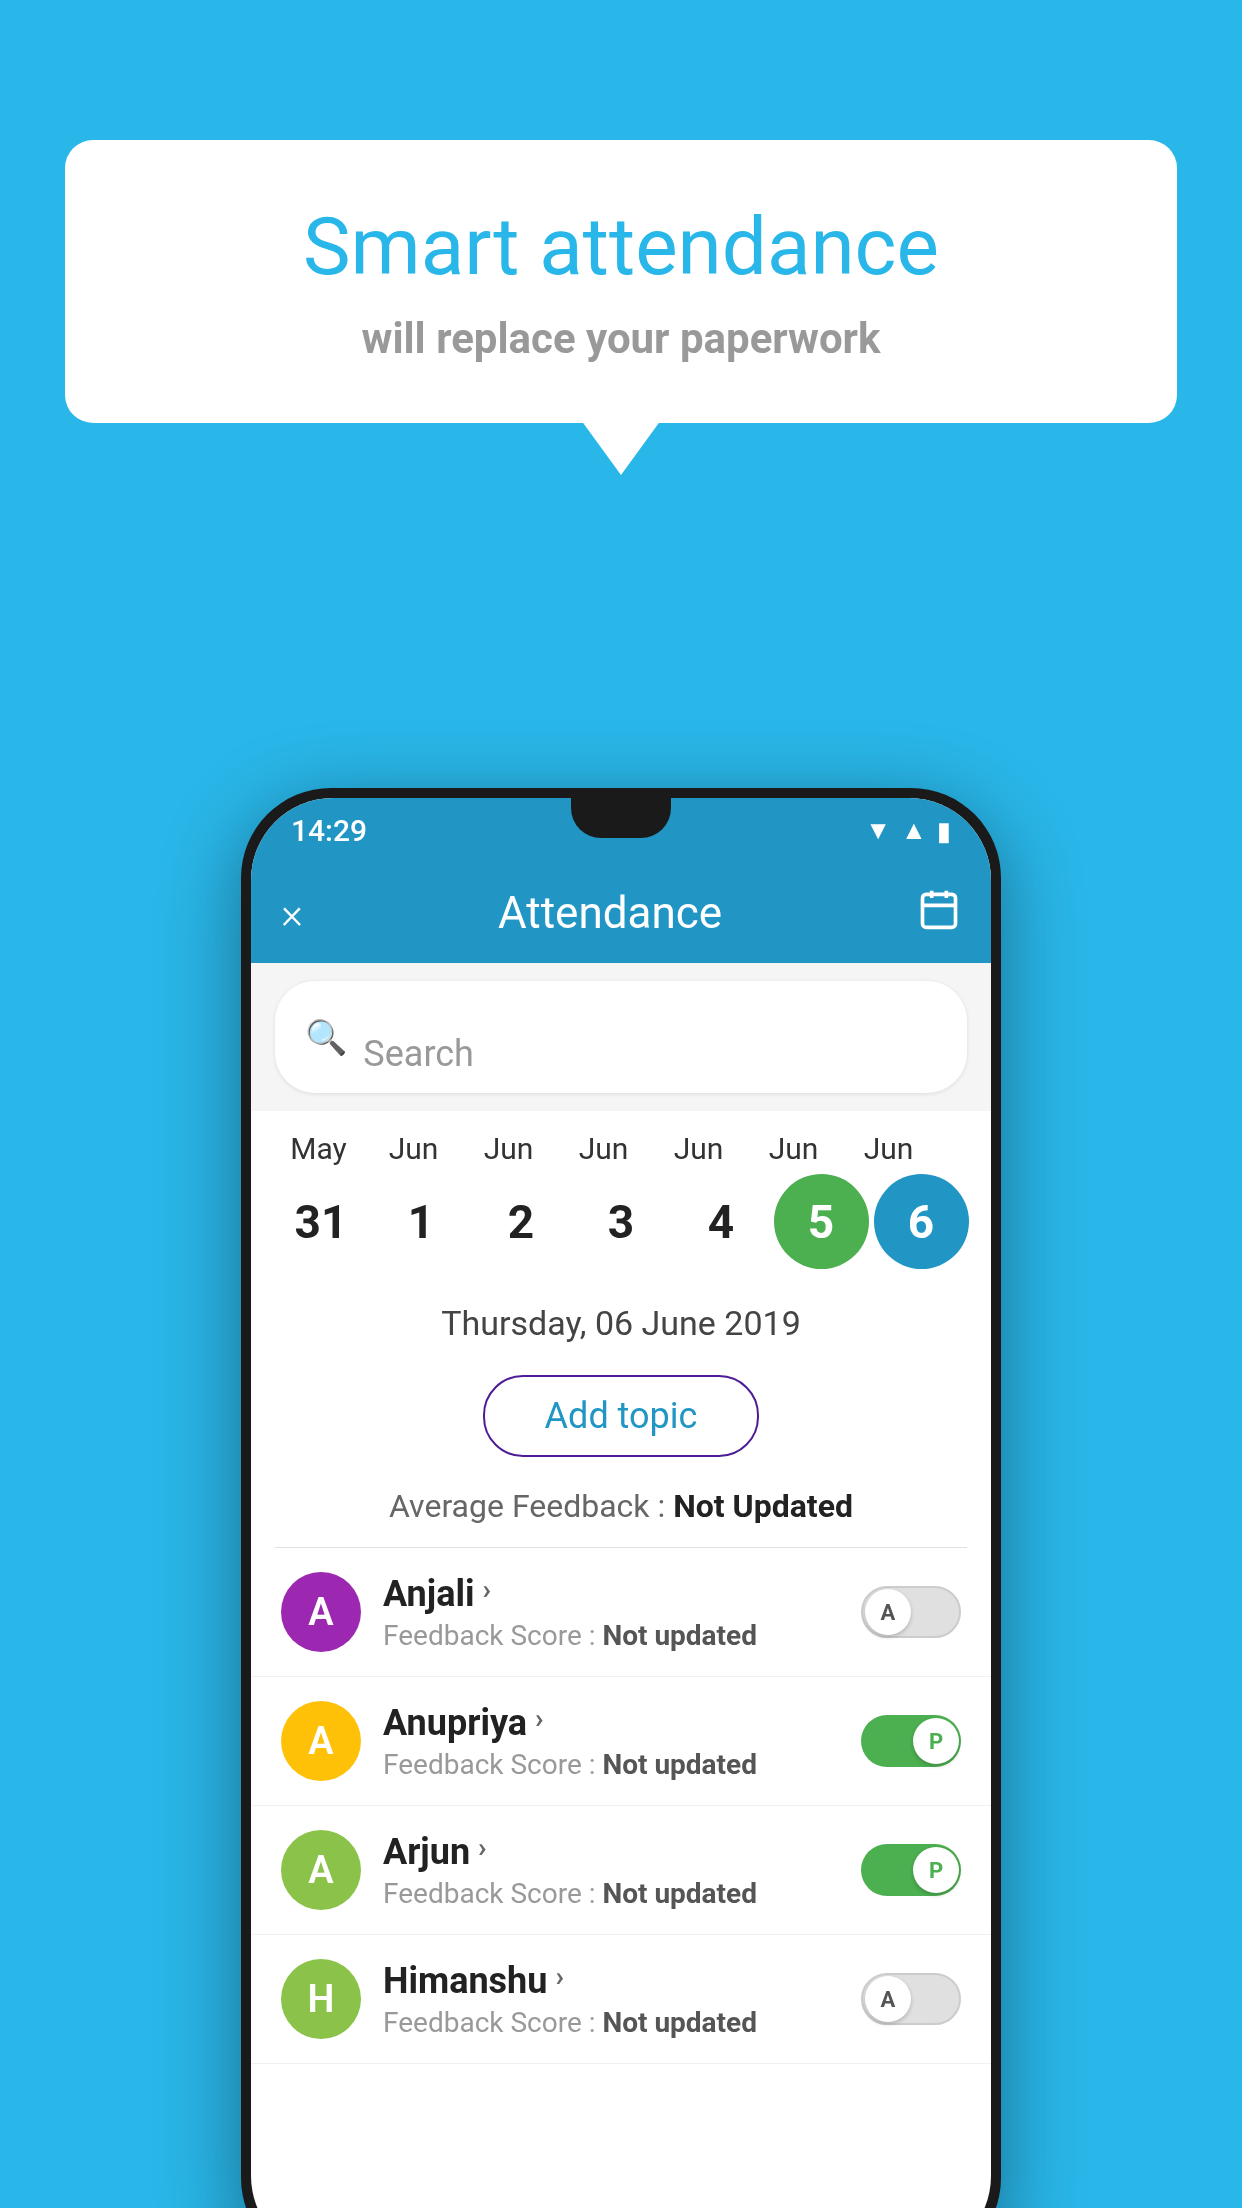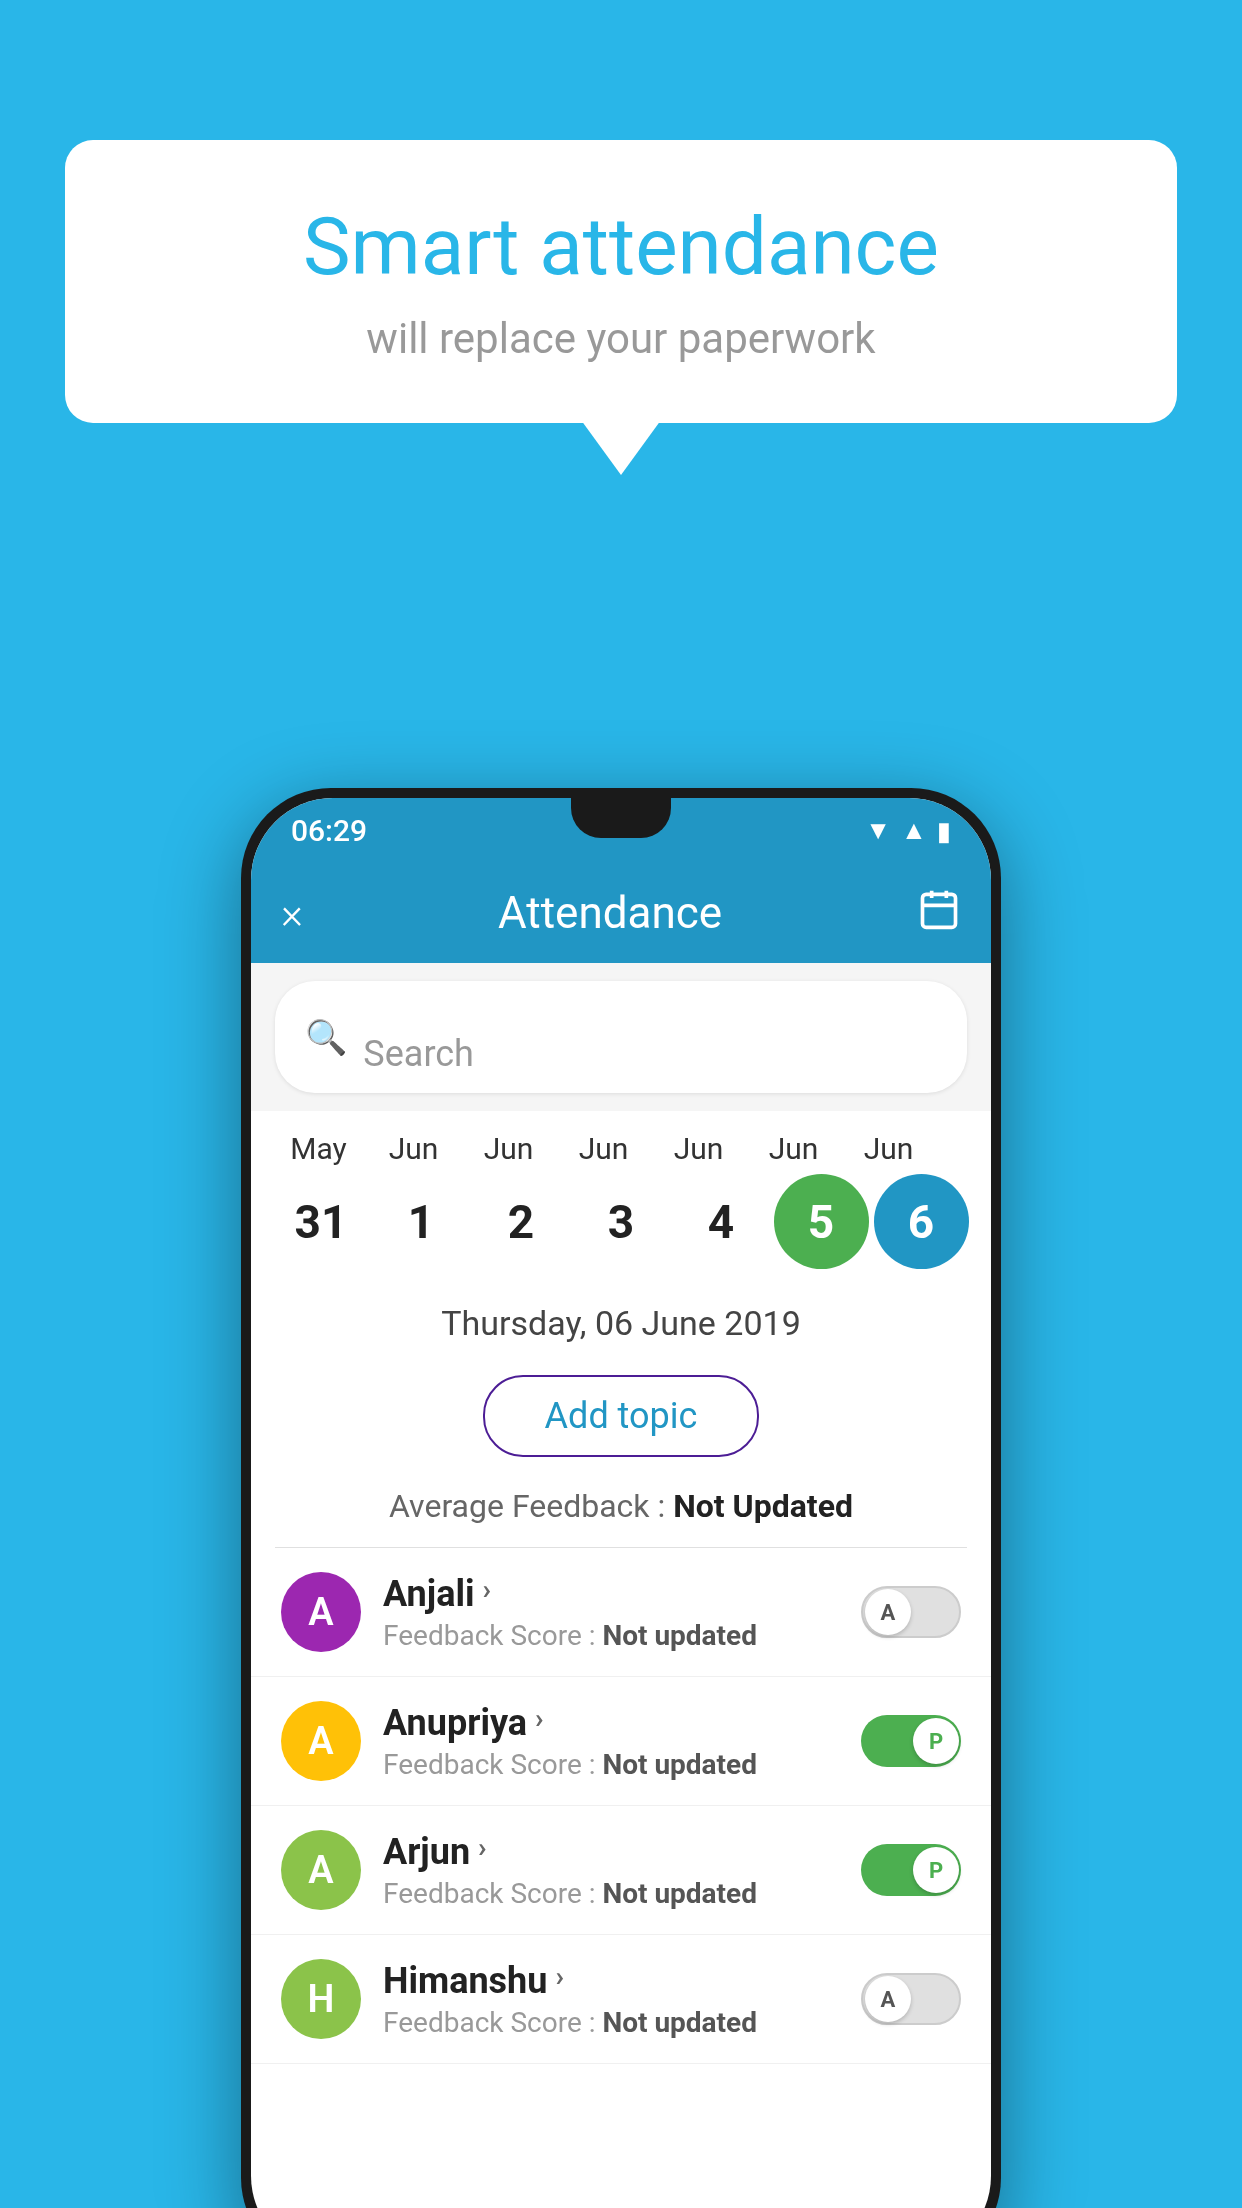--- a/index.html
+++ b/index.html
@@ -45,21 +45,21 @@
     .speech-bubble .title {
       color: #29b6e8;
       font-size: 80px;
       font-weight: 400;
       margin-bottom: 20px;
     }
 
     .speech-bubble .subtitle {
       color: #999;
       font-size: 42px;
-      font-weight: 400;
+      font-weight: 700;
     }
 
     
     .phone-frame {
       position: absolute;
       bottom: -60px;
       left: 50%;
       transform: translateX(-50%);
       width: 760px;
       height: 1480px;
@@ -388,21 +388,21 @@
     <div class="title">Smart attendance</div>
     <div class="subtitle">will replace your paperwork</div>
   </div>
 </div>
 
 <div class="phone-frame">
   <div class="phone-screen">
 
     <div class="status-bar">
       <div class="notch"></div>
-      <span class="status-time">06:29</span>
+      <span class="status-time">14:29</span>
       <div class="status-icons">
         <span class="status-icon">▼</span>
         <span class="status-icon">▲</span>
         <span class="status-icon">▮</span>
       </div>
     </div>
 
     <div class="app-bar">
       <span class="app-bar-close">×</span>
       <span class="app-bar-title">Attendance</span>

